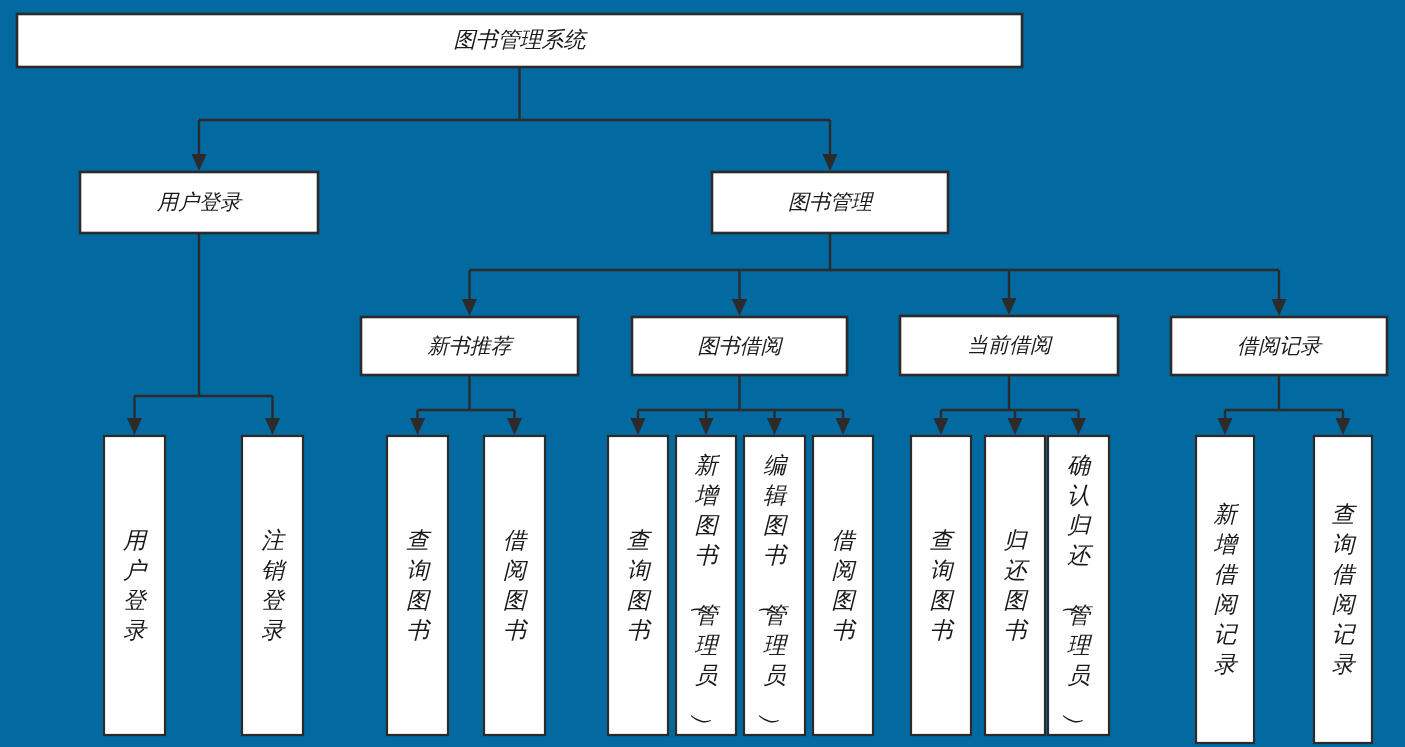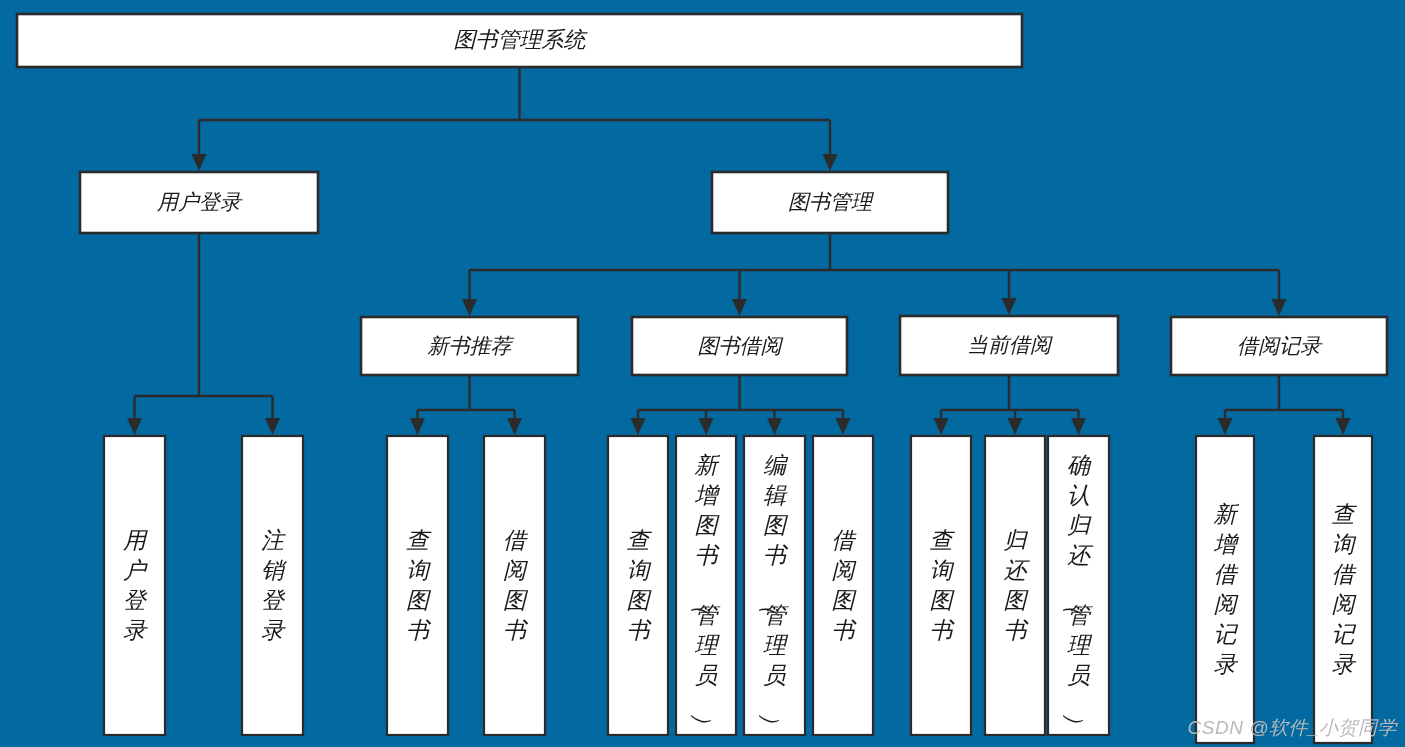--- a/index.html
+++ b/index.html
@@ -213,15 +213,14 @@
           <rect x="1196" y="436" width="58" height="307" class="node-rect thin"></rect>
           <text x="1225" y="521.5" class="v-label"><tspan x="1225" dy="0">新</tspan><tspan x="1225" dy="30">增</tspan><tspan x="1225" dy="30">借</tspan><tspan x="1225" dy="30">阅</tspan><tspan x="1225" dy="30">记</tspan><tspan x="1225" dy="30">录</tspan></text>
         </g>
         <g>
           <rect x="1314" y="436" width="58" height="307" class="node-rect thin"></rect>
           <text x="1343" y="521.5" class="v-label"><tspan x="1343" dy="0">查</tspan><tspan x="1343" dy="30">询</tspan><tspan x="1343" dy="30">借</tspan><tspan x="1343" dy="30">阅</tspan><tspan x="1343" dy="30">记</tspan><tspan x="1343" dy="30">录</tspan></text>
         </g>
       </g>
   </svg>
 
-  <div class="watermark">CSDN @软件_小贺同学</div>
 
 </div>
 
 </body></html>

